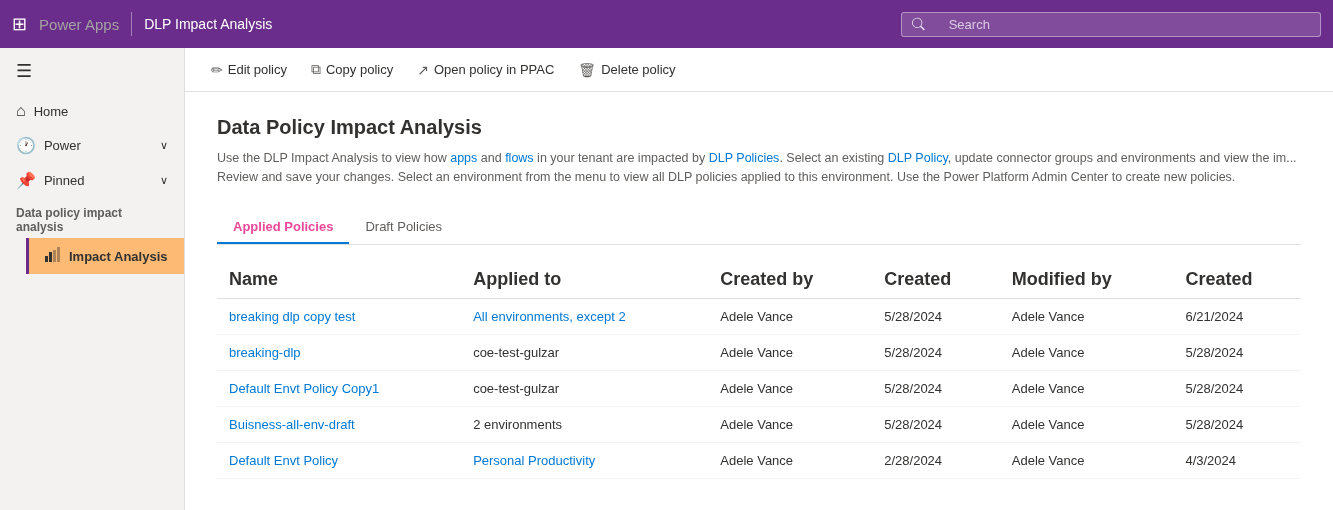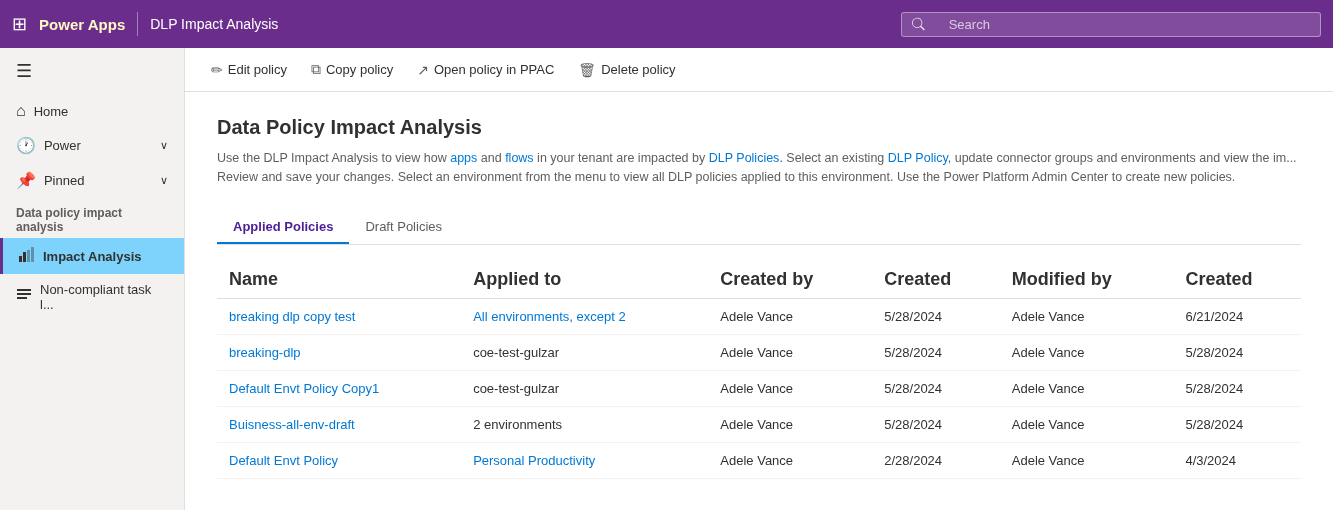--- a/index.html
+++ b/index.html
@@ -12,23 +12,23 @@
       background: #6b2d8b;
       height: 48px;
       padding: 0 12px;
       gap: 12px;
     }
     .topnav-grid-icon { color: #fff; font-size: 18px; cursor: pointer; }
     .topnav-brand {
       display: flex;
       align-items: center;
       gap: 10px;
-      color: #fef9c3;
+      color: #a3a3a3;
       font-size: 15px;
-      font-weight: 700;
+      font-weight: 400;
     }
     .topnav-divider {
       width: 1px;
       height: 24px;
       background: rgba(255,255,255,0.4);
     }
     .topnav-title { color: #fff; font-size: 14px; }
     .topnav-search {
       margin-left: auto;
       display: flex;
@@ -81,22 +81,23 @@
     }
     .sidebar-item .item-icon { font-size: 16px; }
     .sidebar-item .item-chevron { margin-left: auto; font-size: 11px; }
     .sidebar-section-label {
       padding: 8px 16px 4px;
       font-size: 12px;
       font-weight: 600;
       color: #605e5c;
     }
     .sidebar-item.active {
-      background: #7dd3fc;
-      font-weight: 600;
+      background: #fdba74;
+      font-weight: 600;
+      margin-left: 26px;
     }
     .sidebar-item.active-highlight {
       border-left: 3px solid #6b2d8b;
     }
 
     
     .main { flex: 1; display: flex; flex-direction: column; overflow: auto; }
 
     
     .toolbar {
@@ -140,21 +141,21 @@
     
     .tabs { display: flex; border-bottom: 1px solid #e1dfdd; margin-bottom: 16px; }
     .tab {
       padding: 8px 16px;
       cursor: pointer;
       font-size: 13px;
       color: #605e5c;
       border-bottom: 2px solid transparent;
     }
     .tab.active {
-      color: #4c1d95;
+      color: #ec4899;
       border-bottom: 2px solid #0078d4;
       font-weight: 600;
     }
 
     
     .policy-table { width: 100%; border-collapse: collapse; }
     .policy-table th {
       text-align: left;
       font-size: 18px;
       font-weight: 600;
@@ -214,30 +215,20 @@
       <div class="sidebar-item active active-highlight">
         <span class="item-icon">
           <svg width="16" height="16" viewBox="0 0 16 16" fill="#323130">
               <rect x="0" y="10" width="3" height="6"></rect>
               <rect x="4" y="6" width="3" height="10"></rect>
               <rect x="8" y="4" width="3" height="12" opacity="0.4"></rect>
               <rect x="12" y="1" width="3" height="15" opacity="0.4"></rect>
             </svg>
         </span>
         <span>Impact Analysis</span>
-      </div>
-      <div class="sidebar-item">
-        <span class="item-icon">
-          <svg width="16" height="16" viewBox="0 0 16 16" fill="#323130">
-              <rect x="1" y="2" width="14" height="2"></rect>
-              <rect x="1" y="6" width="14" height="2"></rect>
-              <rect x="1" y="10" width="10" height="2"></rect>
-            </svg>
-        </span>
-        <span>Non-compliant task l...</span>
       </div>
     </nav>
   </aside>
 
   <main class="main">
 
     <div class="toolbar">
       <button class="toolbar-btn">
         <span class="btn-icon">✏</span>
         <span>Edit policy</span>

